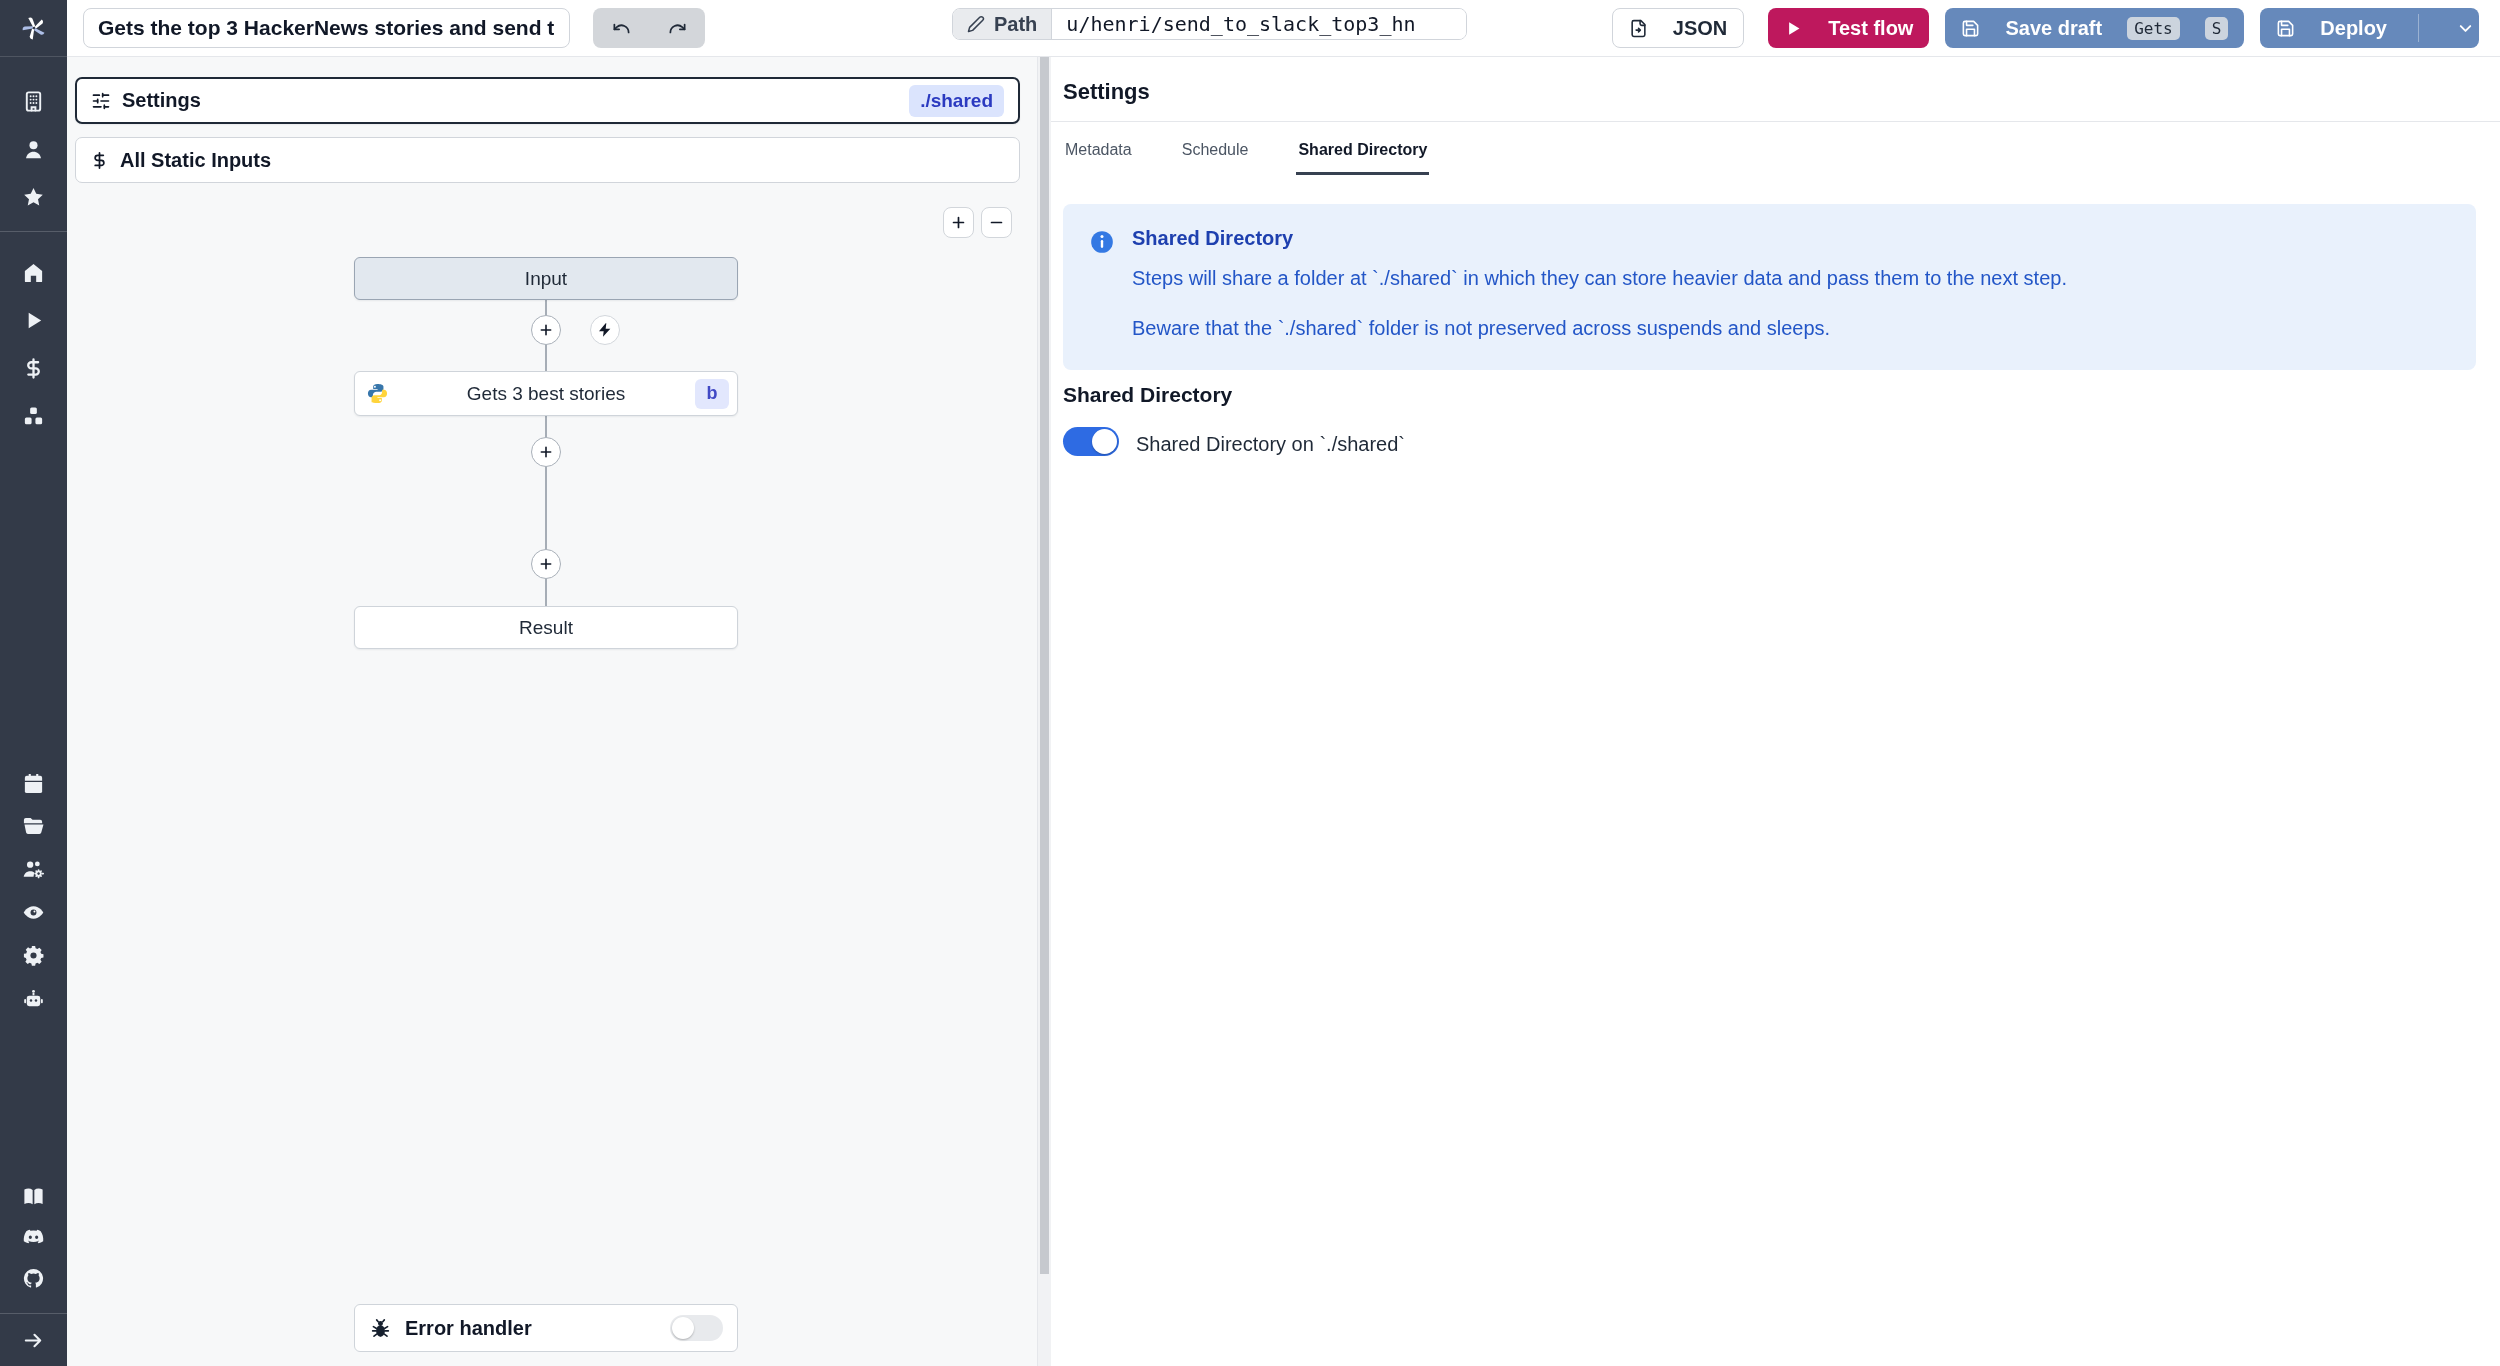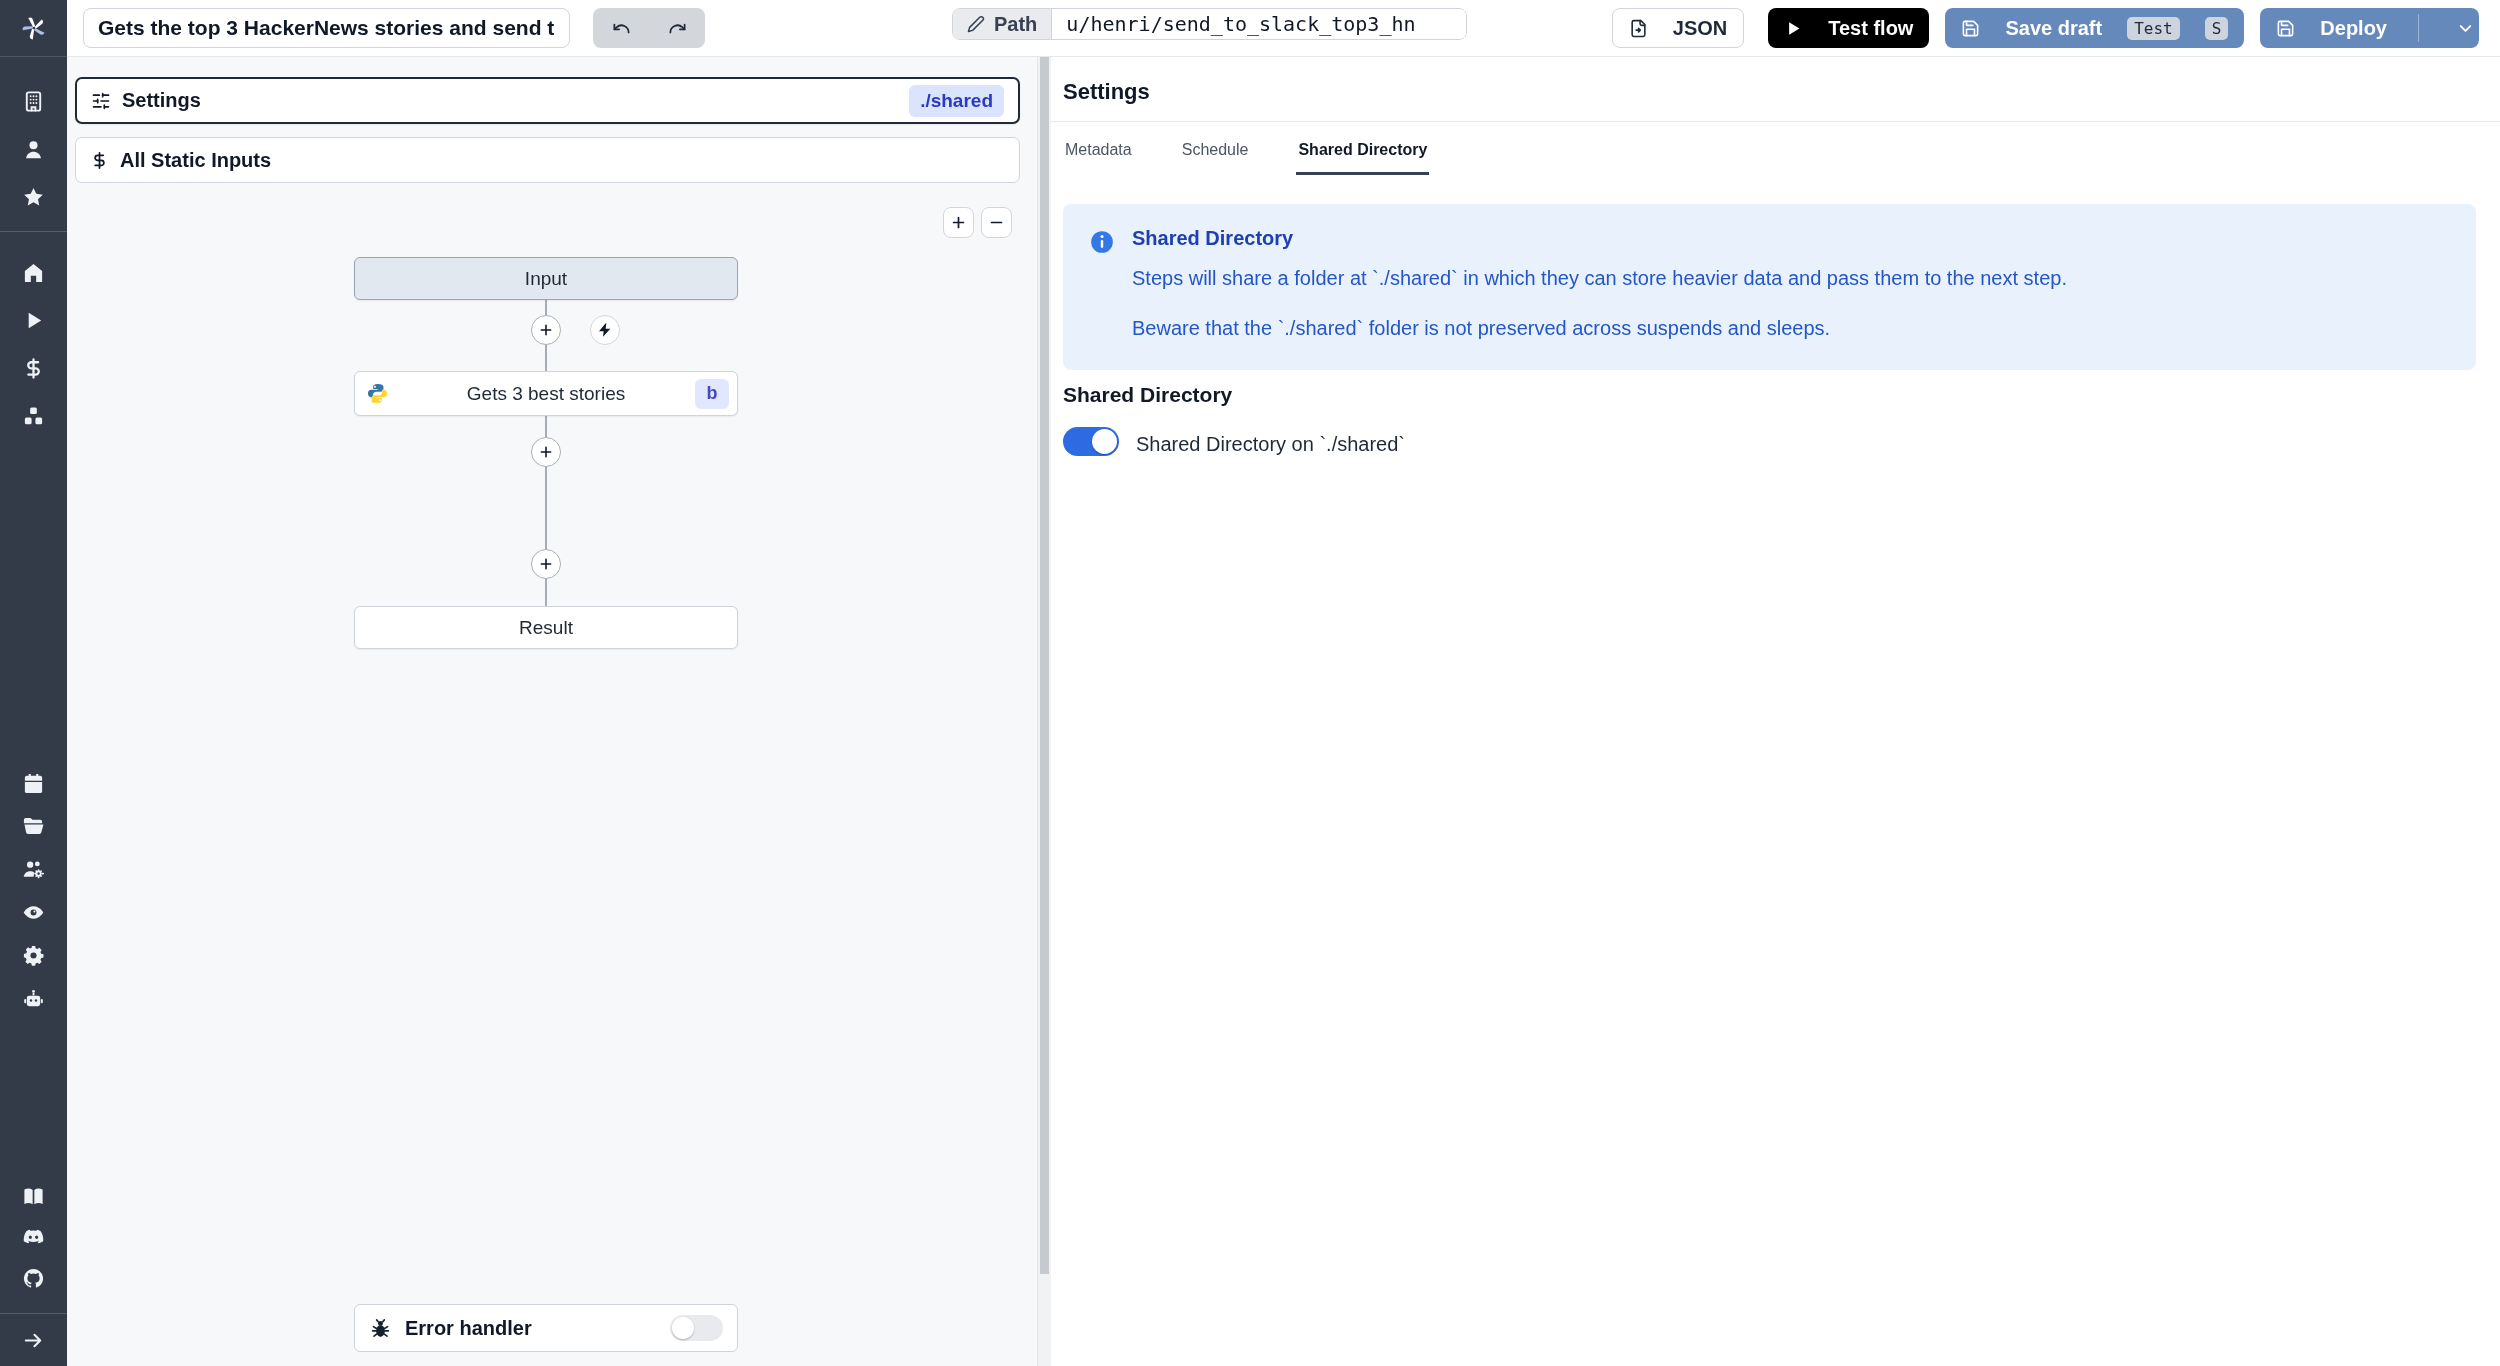--- a/index.html
+++ b/index.html
@@ -35,21 +35,21 @@
   .path-left { background:#e9ebee; border-right:1px solid #d1d5db; display:flex; align-items:center;
     gap:9px; padding:0 14px; font-size:20px; font-weight:600; color:#374151; flex:none; }
   .path-left svg { width:18px; height:18px; }
   .path-group input { flex:1; border:none; outline:none; padding:0 14px;
     font-family:"DejaVu Sans Mono", monospace; font-size:20px; color:#111827; }
   .tb-right { position:absolute; right:21px; top:8px; display:flex; gap:16px; }
   .btn { height:40px; border-radius:8px; display:flex; align-items:center; gap:25px; padding:0 16px;
     font-size:20px; font-weight:600; border:none; cursor:pointer; font-family:inherit; }
   .btn svg { width:19px; height:19px; }
   .btn-json { background:#fff; border:1px solid #d1d5db; color:#1f2937; margin-right:8px; }
-  .btn-dark { background:#000000; color:#fff; }
+  .btn-dark { background:#be185d; color:#fff; }
   .btn-blue { background:#6689bb; color:#fff; }
   kbd { background:#ccd4de; color:#1f2937; font-family:"DejaVu Sans Mono", monospace;
     font-size:16px; padding:2px 7px; border-radius:5px; font-weight:400; }
   .split-sep { width:1px; align-self:stretch; margin:6px 0 6px 6px; background:rgba(255,255,255,.35); }
   .split-caret { display:flex; align-items:center; justify-content:center; padding:0 4px 0 12px; }
 
   
   .flowpanel { position:absolute; left:67px; top:57px; width:970px; bottom:0; background:#f7f8f9; }
   .panel-divider { position:absolute; left:1037px; top:57px; bottom:0; width:14px; background:#f1f2f4;
     border-left:1px solid #e5e7eb; }
@@ -295,21 +295,21 @@
         <path fill="currentColor" d="M6.5 4l13 8-13 8Z"></path>
       </svg>
       <span>Test flow</span>
     </button>
     <button class="btn btn-blue">
       <svg viewBox="0 0 24 24" fill="none" stroke="currentColor" stroke-width="2" stroke-linecap="round" stroke-linejoin="round">
         <path d="M19 21H5a2 2 0 0 1-2-2V5a2 2 0 0 1 2-2h11l5 5v11a2 2 0 0 1-2 2Z"></path>
         <path d="M17 21v-8H7v8M7 3v5h8"></path>
       </svg>
       <span>Save draft</span>
-      <kbd>Test</kbd>
+      <kbd>Gets</kbd>
       <kbd>S</kbd>
     </button>
     <button class="btn btn-blue" style="padding-right:0">
       <svg viewBox="0 0 24 24" fill="none" stroke="currentColor" stroke-width="2" stroke-linecap="round" stroke-linejoin="round">
         <path d="M19 21H5a2 2 0 0 1-2-2V5a2 2 0 0 1 2-2h11l5 5v11a2 2 0 0 1-2 2Z"></path>
         <path d="M17 21v-8H7v8M7 3v5h8"></path>
       </svg>
       <span>Deploy</span>
       <span class="split-sep"></span>
       <span class="split-caret">

